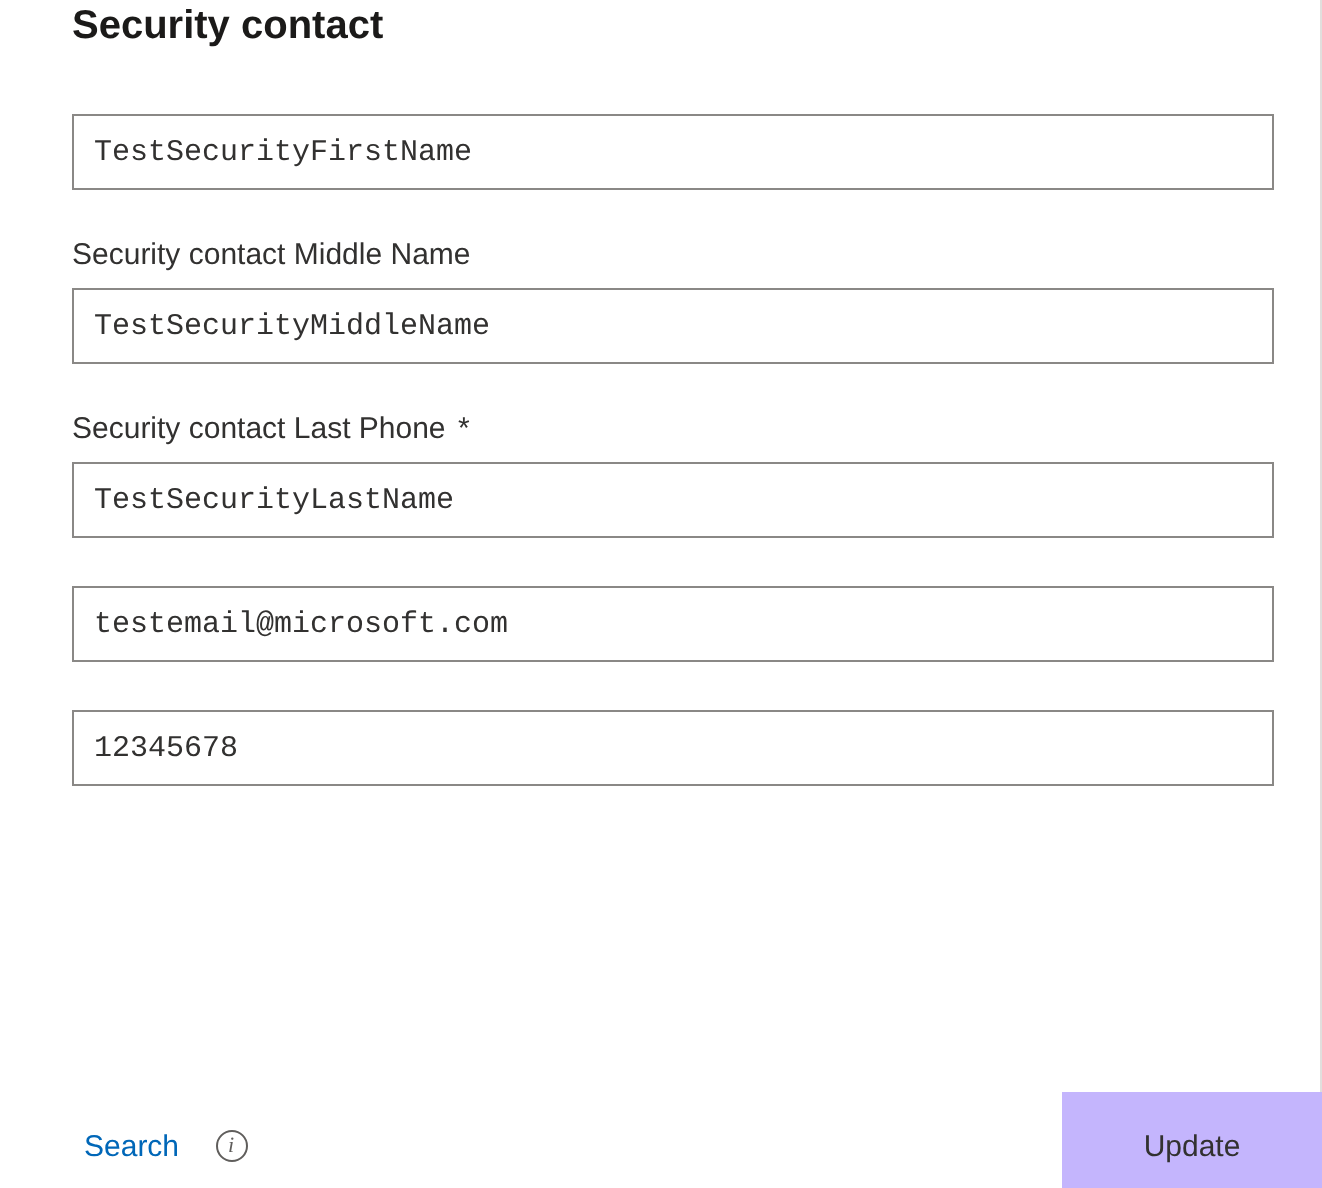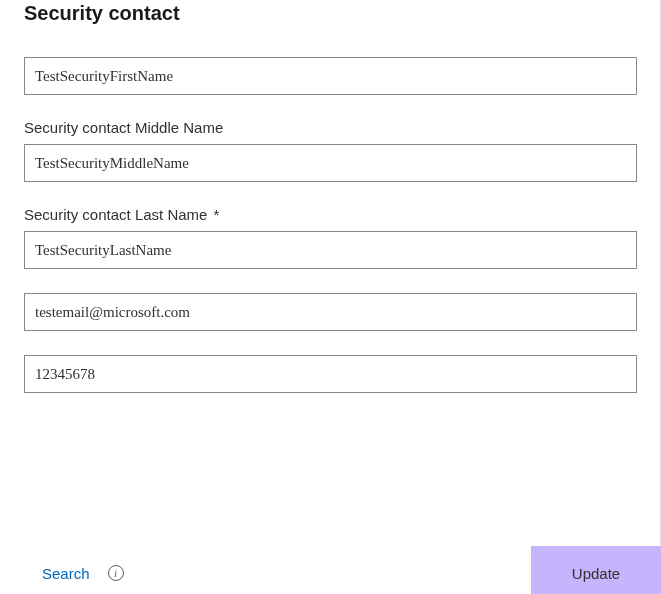--- a/index.html
+++ b/index.html
@@ -10,20 +10,21 @@
     body {
       font-family: "Segoe UI", -apple-system, BlinkMacSystemFont, sans-serif;
       background: #ffffff;
       width: 661px;
       height: 594px;
       position: relative;
       color: #323130;
     }
     .container {
       padding: 0 24px 0 24px;
+      margin-left: 12px;
     }
     .heading {
       font-size: 20px;
       font-weight: 600;
       color: #1b1a19;
       padding-top: 2px;
       margin-bottom: 32px;
     }
     .form-group {
       margin-bottom: 24px;
@@ -37,21 +38,21 @@
     }
     .req-star {
       margin-left: 2px;
     }
     .text-input {
       width: 100%;
       height: 38px;
       border: 1px solid #8a8886;
       background: #ffffff;
       font-size: 15px;
-      font-family: Liberation Serif, serif;
+      font-family: Liberation Mono, monospace;
       color: #323130;
       padding: 0 10px;
       outline: none;
     }
     .bottom-bar {
       position: absolute;
       left: 0;
       right: 0;
       bottom: 0;
       height: 42px;
@@ -120,21 +121,21 @@
 
   <div class="form-group">
     <label class="label">
       <span>Security contact Middle Name</span>
     </label>
     <input type="text" class="text-input" value="TestSecurityMiddleName" style="">
   </div>
 
   <div class="form-group">
     <label class="label">
-      <span>Security contact Last Name</span>
+      <span>Security contact Last Phone</span>
       <span class="req-star">*</span>
     </label>
     <input type="text" class="text-input" value="TestSecurityLastName" style="">
   </div>
 
   <div class="form-group">
     <input type="text" class="text-input" value="testemail@microsoft.com" style="">
   </div>
 
   <div class="form-group">

